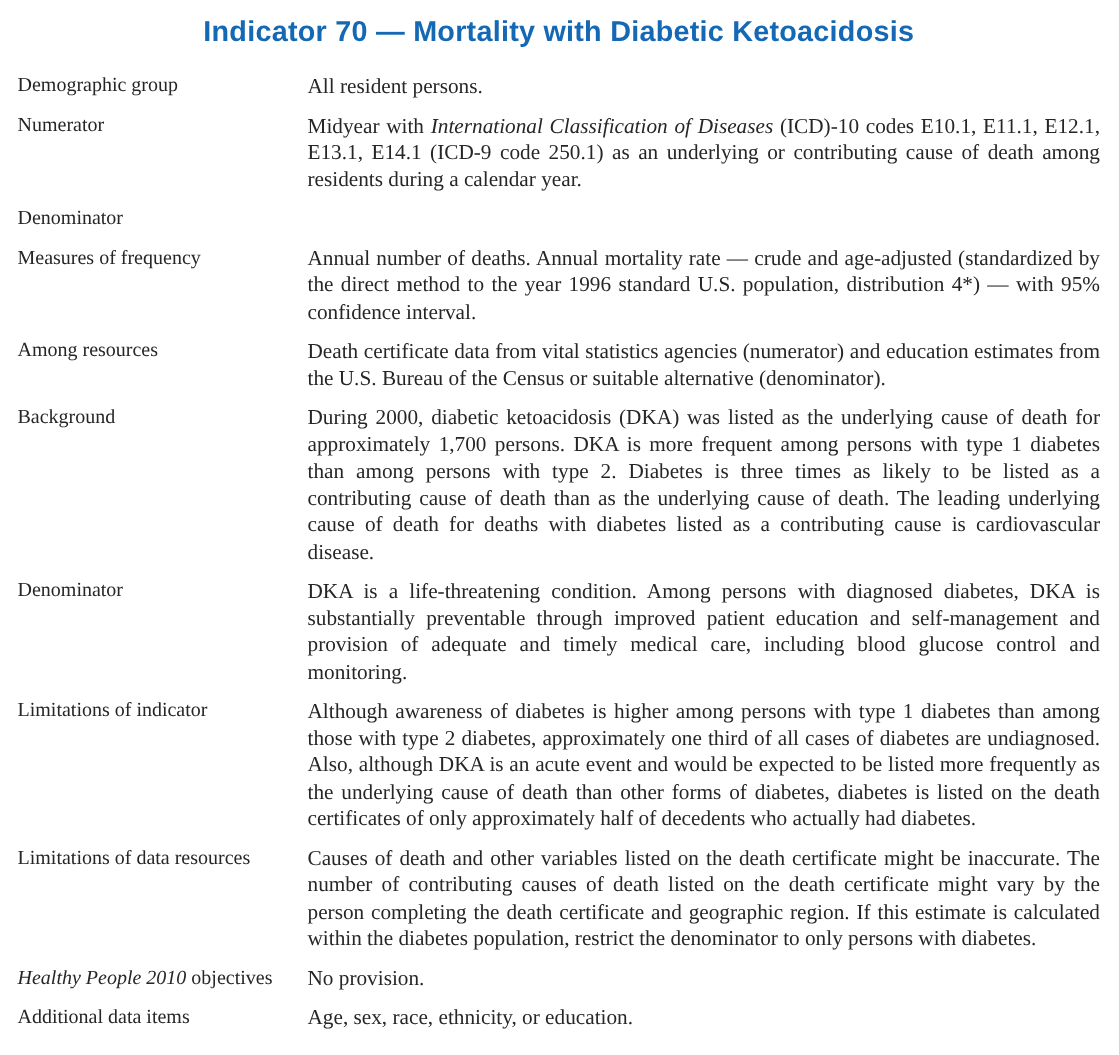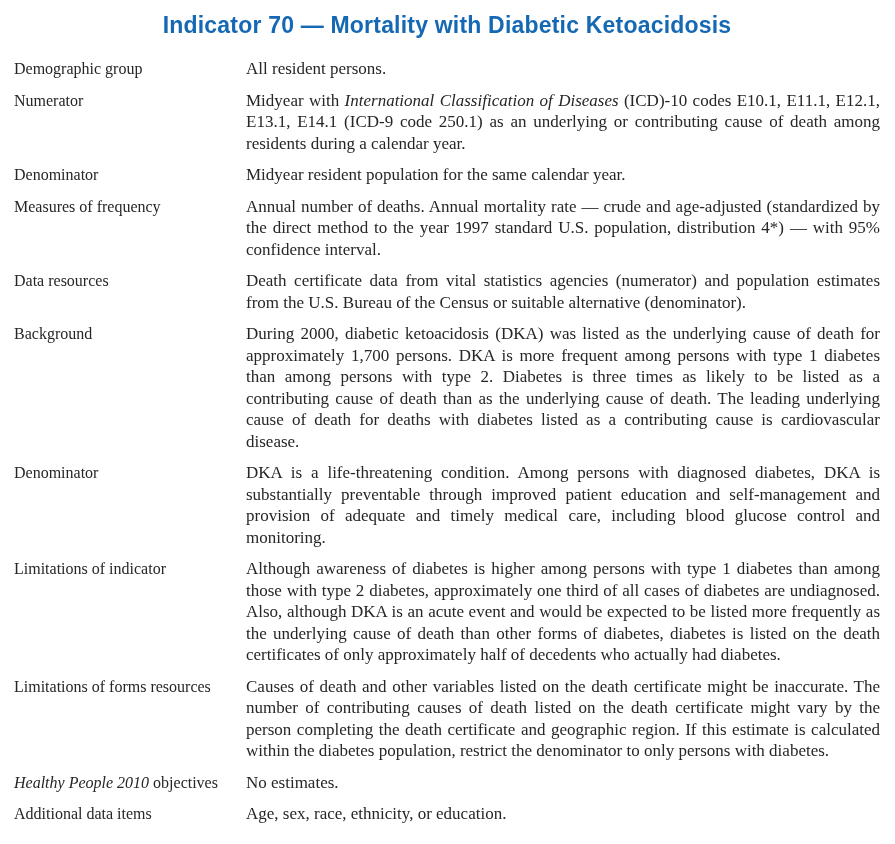--- a/index.html
+++ b/index.html
@@ -61,57 +61,56 @@
       <div class="value">All resident persons.</div>
     </div>
 
     <div class="row">
       <div class="label">Numerator</div>
       <div class="value"><span>Midyear with </span><i>International Classification of Diseases</i><span> (ICD)-10 codes E10.1, E11.1, E12.1, E13.1, E14.1 (ICD-9 code 250.1) as an underlying or contributing cause of death among residents during a calendar year.</span></div>
     </div>
 
     <div class="row">
       <div class="label">Denominator</div>
-      <div class="value">Midyear resident population for the same calendar year.</div>
     </div>
 
     <div class="row">
       <div class="label">Measures of frequency</div>
-      <div class="value">Annual number of deaths. Annual mortality rate — crude and age-adjusted (standardized by the direct method to the year 1997 standard U.S. population, distribution 4*) — with 95% confidence interval.</div>
+      <div class="value">Annual number of deaths. Annual mortality rate — crude and age-adjusted (standardized by the direct method to the year 1996 standard U.S. population, distribution 4*) — with 95% confidence interval.</div>
     </div>
 
 
     <div class="row">
-      <div class="label">Data resources</div>
-      <div class="value">Death certificate data from vital statistics agencies (numerator) and population estimates from the U.S. Bureau of the Census or suitable alternative (denominator).</div>
+      <div class="label">Among resources</div>
+      <div class="value">Death certificate data from vital statistics agencies (numerator) and education estimates from the U.S. Bureau of the Census or suitable alternative (denominator).</div>
     </div>
 
     <div class="row">
       <div class="label">Background</div>
       <div class="value">During 2000, diabetic ketoacidosis (DKA) was listed as the underlying cause of death for approximately 1,700 persons. DKA is more frequent among persons with type 1 diabetes than among persons with type 2. Diabetes is three times as likely to be listed as a contributing cause of death than as the underlying cause of death. The leading underlying cause of death for deaths with diabetes listed as a contributing cause is cardiovascular disease.</div>
     </div>
 
     <div class="row">
       <div class="label">Denominator</div>
       <div class="value">DKA is a life-threatening condition. Among persons with diagnosed diabetes, DKA is substantially preventable through improved patient education and self-management and provision of adequate and timely medical care, including blood glucose control and monitoring.</div>
     </div>
 
     <div class="row">
       <div class="label">Limitations of indicator</div>
       <div class="value">Although awareness of diabetes is higher among persons with type 1 diabetes than among those with type 2 diabetes, approximately one third of all cases of diabetes are undiagnosed. Also, although DKA is an acute event and would be expected to be listed more frequently as the underlying cause of death than other forms of diabetes, diabetes is listed on the death certificates of only approximately half of decedents who actually had diabetes.</div>
     </div>
 
     <div class="row">
-      <div class="label">Limitations of forms resources</div>
+      <div class="label">Limitations of data resources</div>
       <div class="value">Causes of death and other variables listed on the death certificate might be inaccurate. The number of contributing causes of death listed on the death certificate might vary by the person completing the death certificate and geographic region. If this estimate is calculated within the diabetes population, restrict the denominator to only persons with diabetes.</div>
     </div>
 
     <div class="row">
       <div class="label"><i>Healthy People 2010</i><span> objectives</span></div>
-      <div class="value">No estimates.</div>
+      <div class="value">No provision.</div>
     </div>
 
     <div class="row">
       <div class="label">Additional data items</div>
       <div class="value">Age, sex, race, ethnicity, or education.</div>
     </div>
 
   </div>
 
 </div>

